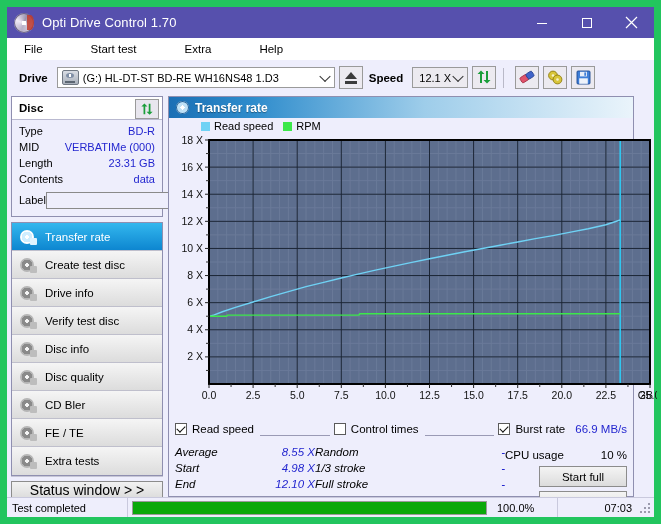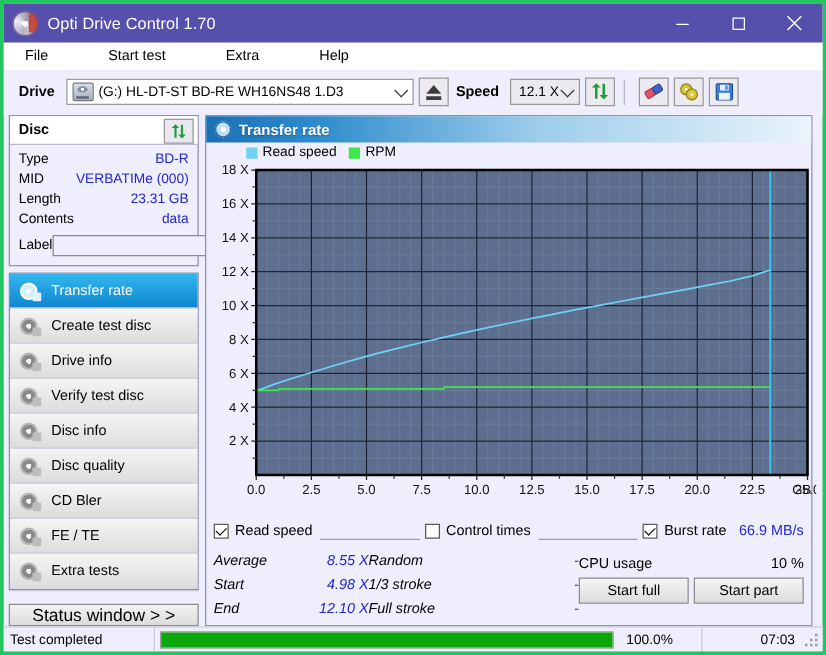--- a/index.html
+++ b/index.html
@@ -6,21 +6,21 @@
   body{
     width:661px;height:524px;overflow:hidden;
     font-family:"Liberation Sans", sans-serif;
     font-size:11px;
     background:#eeeefc;
     -webkit-font-smoothing:none;
   }
   .win{
     position:relative;width:661px;height:524px;
     background:#eeeefc;
-    border:3px solid #22c55e;
+    border:7px solid #22c55e;
     box-sizing:border-box;
     display:flex;flex-direction:column;
   }
   
   .titlebar{
     height:31px;background:#5650ad;display:flex;align-items:center;
     flex:0 0 auto;position:relative;
   }
   .titlebar .appicon{
     width:20px;height:20px;margin-left:7px;margin-right:8px;
@@ -93,21 +93,21 @@
   .eject-gl{width:0;height:0;border-left:6px solid transparent;border-right:6px solid transparent;border-bottom:7px solid #3b3b3b;position:relative;}
   .eject-wrap{position:relative;width:14px;height:13px;display:flex;flex-direction:column;align-items:center;justify-content:center;gap:2px;}
   .eject-bar{width:12px;height:3px;background:#3b3b3b;}
   .speedbox{
     height:21px;width:56px;background:#eceaf0;border:1px solid #9a9a9a;
     display:flex;align-items:center;position:relative;box-sizing:border-box;margin-left:0px;
   }
   .speedbox span{font-size:11px;margin-left:6px;}
   .sep{width:1px;height:20px;background:#b9b9c8;margin:0 7px;}
   
-  .body{display:flex;flex:1 1 auto;min-height:0;padding:0 8px 0 4px;gap:5px;}
+  .body{display:flex;flex:1 1 auto;min-height:0;padding:0 20px 0 4px;gap:5px;}
   .sidebar{width:152px;flex:0 0 auto;display:flex;flex-direction:column;}
   .panel{
     border:1px solid #8f8fb0;background:#eeeefc;box-sizing:border-box;
   }
   .panel-hdr{
     height:22px;background:#ffffff;display:flex;align-items:center;
     border-bottom:1px solid #b9b9d0;position:relative;
   }
   .panel-hdr .ttl{font-weight:bold;font-size:11.5px;margin-left:7px;color:#000;}
   .panel-hdr .hbtn{
@@ -198,21 +198,21 @@
   
   .stats{flex:1 1 auto;display:flex;padding:4px 6px 4px 6px;min-height:0;}
   .statcol{display:flex;flex-direction:column;justify-content:flex-start;}
   .statcol.c1{width:140px;}
   .statcol.c2{width:190px;}
   .statcol.c3{flex:1 1 auto;}
   .srow{height:22px;display:flex;align-items:center;justify-content:space-between;font-size:11.5px;font-style:italic;}
   .srow .k{color:#000;}
   .srow .v{color:#2326cf;}
   .srow .dash{color:#2326cf;}
-  .btncol{display:flex;align-items:flex-end;gap:4px;}
+  .btncol{display:flex;flex-direction:column;align-items:flex-end;gap:4px;}
   .gbtn{
     width:88px;height:21px;border:1px solid #8c8c8c;background:linear-gradient(#f4f4f4,#dcdcdc);
     font-size:11.5px;color:#000;display:flex;align-items:center;justify-content:center;box-sizing:border-box;
   }
   .c3inner{display:flex;flex-direction:column;}
   .cpu-row{display:flex;align-items:center;justify-content:space-between;height:22px;font-size:11.5px;}
   
   .statusbar{
     height:19px;flex:0 0 auto;display:flex;align-items:center;background:#eeeefc;
     border-top:1px solid #c9c9dd;font-size:11px;

